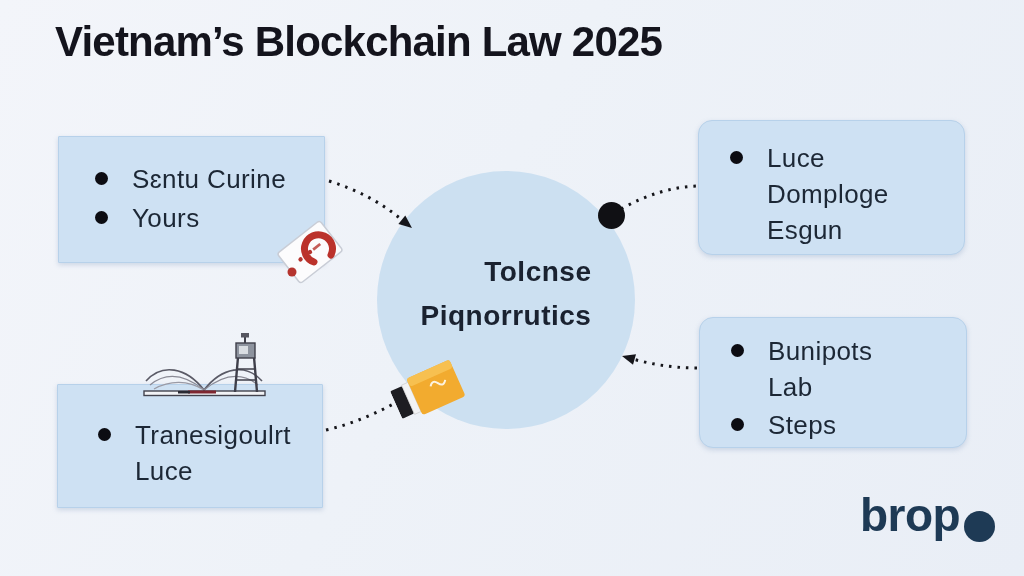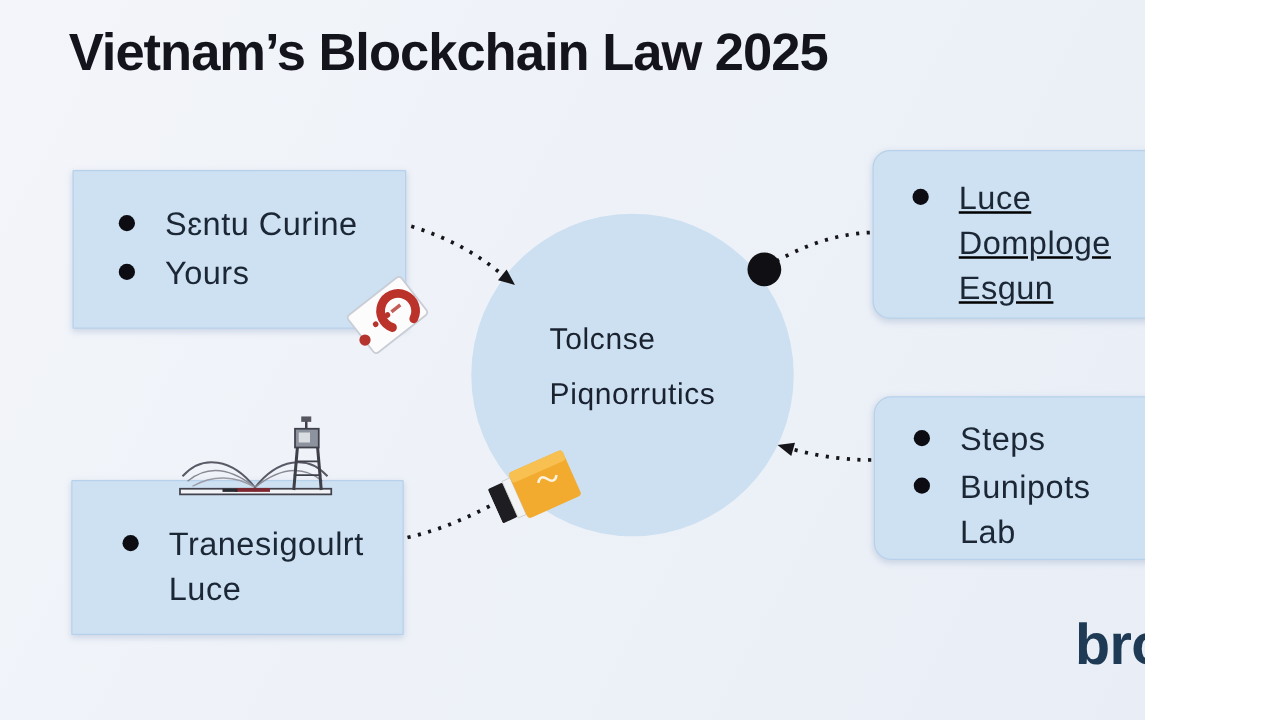--- a/index.html
+++ b/index.html
@@ -1,52 +1,52 @@
 <!DOCTYPE html>
 <html><head>
 <meta charset="utf-8">
 <style>
   html,body{margin:0;padding:0;}
   .stage{
-    position:relative;width:916px;height:576px;overflow:hidden;
+    position:relative;width:1024px;height:576px;overflow:hidden;
     background:linear-gradient(118deg,#f3f5fa 0%,#eef2f8 45%,#e9eef6 100%);
     font-family:"Liberation Sans","DejaVu Sans",sans-serif;
   }
   .title{
     position:absolute;left:55px;top:18px;margin:0;
     font-size:42px;font-weight:800;letter-spacing:-0.8px;color:#14141d;
   }
   .node-box{
     position:absolute;background:#cee1f3;border:1px solid #b7d1ea;border-radius:1px;
     box-shadow:0 2px 5px rgba(110,140,180,0.28);box-sizing:border-box;z-index:3;
   }
   .box-tl{left:58px;top:136px;width:267px;height:127px;padding:24px 12px 0 36px;}
-  .box-tr{left:698px;top:120px;width:267px;height:135px;padding:19px 10px 0 31px;border-radius:14px;text-decoration:underline;}
+  .box-tr{left:698px;top:120px;width:267px;height:135px;padding:19px 10px 0 31px;border-radius:14px;}
   .box-bl{left:57px;top:384px;width:266px;height:124px;padding:32px 10px 0 40px;}
   .box-br{left:699px;top:317px;width:268px;height:131px;padding:15px 10px 0 31px;border-radius:14px;}
   .li{display:flex;align-items:flex-start;}
   .li + .li{margin-top:2px;}
   .dot{
     width:13px;height:13px;border-radius:50%;background:#0c0c12;
     flex:0 0 13px;margin:11px 24px 0 0;
   }
   .li-text{
     font-size:26px;line-height:36px;letter-spacing:0.4px;color:#1c2735;font-weight:500;
   }
   .box-tl .li-text{line-height:37px;}
   .w140{max-width:140px;}
   .w185{max-width:185px;}
   .w130{max-width:130px;}
   .circle{
     position:absolute;left:377px;top:171px;width:258px;height:258px;border-radius:50%;
     background:#cce0f1;z-index:1;display:flex;align-items:center;justify-content:center;
   }
   .circle-text{
-    text-align:left;padding-bottom:12px;color:#1a2230;
-    font-size:24px;line-height:44px;font-weight:400;letter-spacing:0.5px;
+    text-align:right;padding-bottom:12px;color:#1a2230;
+    font-size:28px;line-height:44px;font-weight:700;letter-spacing:0.5px;
   }
   .arrows{position:absolute;left:0;top:0;z-index:4;pointer-events:none;}
   .node-dot{
     position:absolute;left:598px;top:202px;width:27px;height:27px;border-radius:50%;
     background:#101014;z-index:7;
   }
   .icon-tag{position:absolute;left:276px;top:212px;z-index:6;}
   .icon-book{position:absolute;left:138px;top:333px;z-index:6;}
   .icon-marker{position:absolute;left:393px;top:367px;z-index:6;transform:rotate(-24deg);}
   .logo{
@@ -104,25 +104,25 @@
   <div class="node-box box-bl">
     <div class="li">
       <span class="dot"></span>
       <span class="li-text w185">Tranesigoulrt Luce</span>
     </div>
   </div>
 
   <div class="node-box box-br">
     <div class="li">
       <span class="dot"></span>
-      <span class="li-text">Steps</span>
+      <span class="li-text w130">Bunipots Lab</span>
     </div>
     <div class="li">
       <span class="dot"></span>
-      <span class="li-text w130">Bunipots Lab</span>
+      <span class="li-text">Steps</span>
     </div>
   </div>
 
   <svg class="icon-tag" width="90" height="90" viewBox="0 0 90 90">
     <g transform="rotate(-38 34 40)">
       <rect x="7" y="21" width="54" height="38" rx="3" fill="#fcfcfd" stroke="#c9cdd6" stroke-width="1.5"></rect>
       <circle cx="22" cy="40" r="2.2" fill="#b5342e"></circle>
       <circle cx="28" cy="40" r="2.2" fill="#8a3540"></circle>
       <circle cx="34" cy="40" r="2.2" fill="#b5342e"></circle>
       <rect x="38" y="38.6" width="9" height="2.8" fill="#b5342e" opacity="0.8"></rect>

